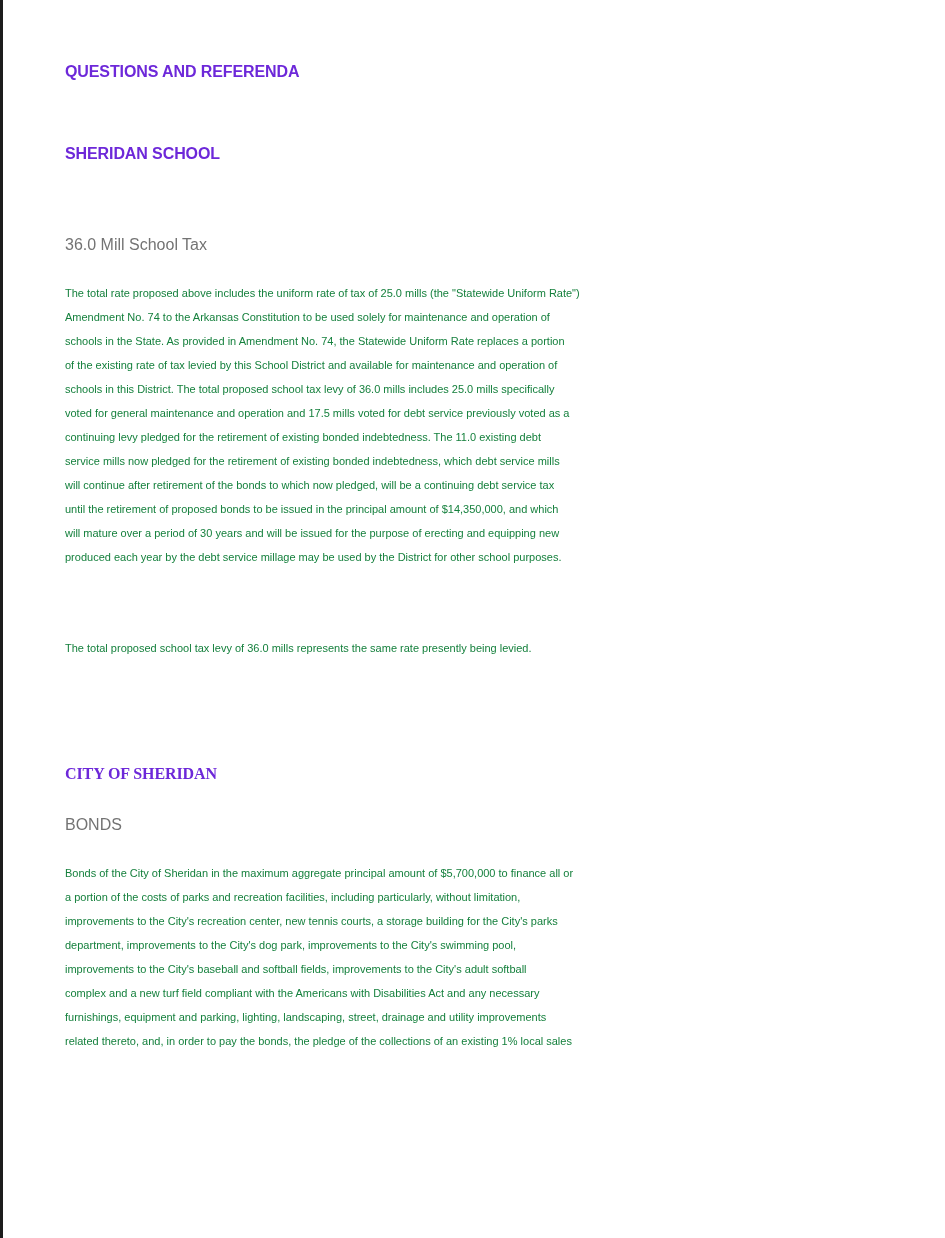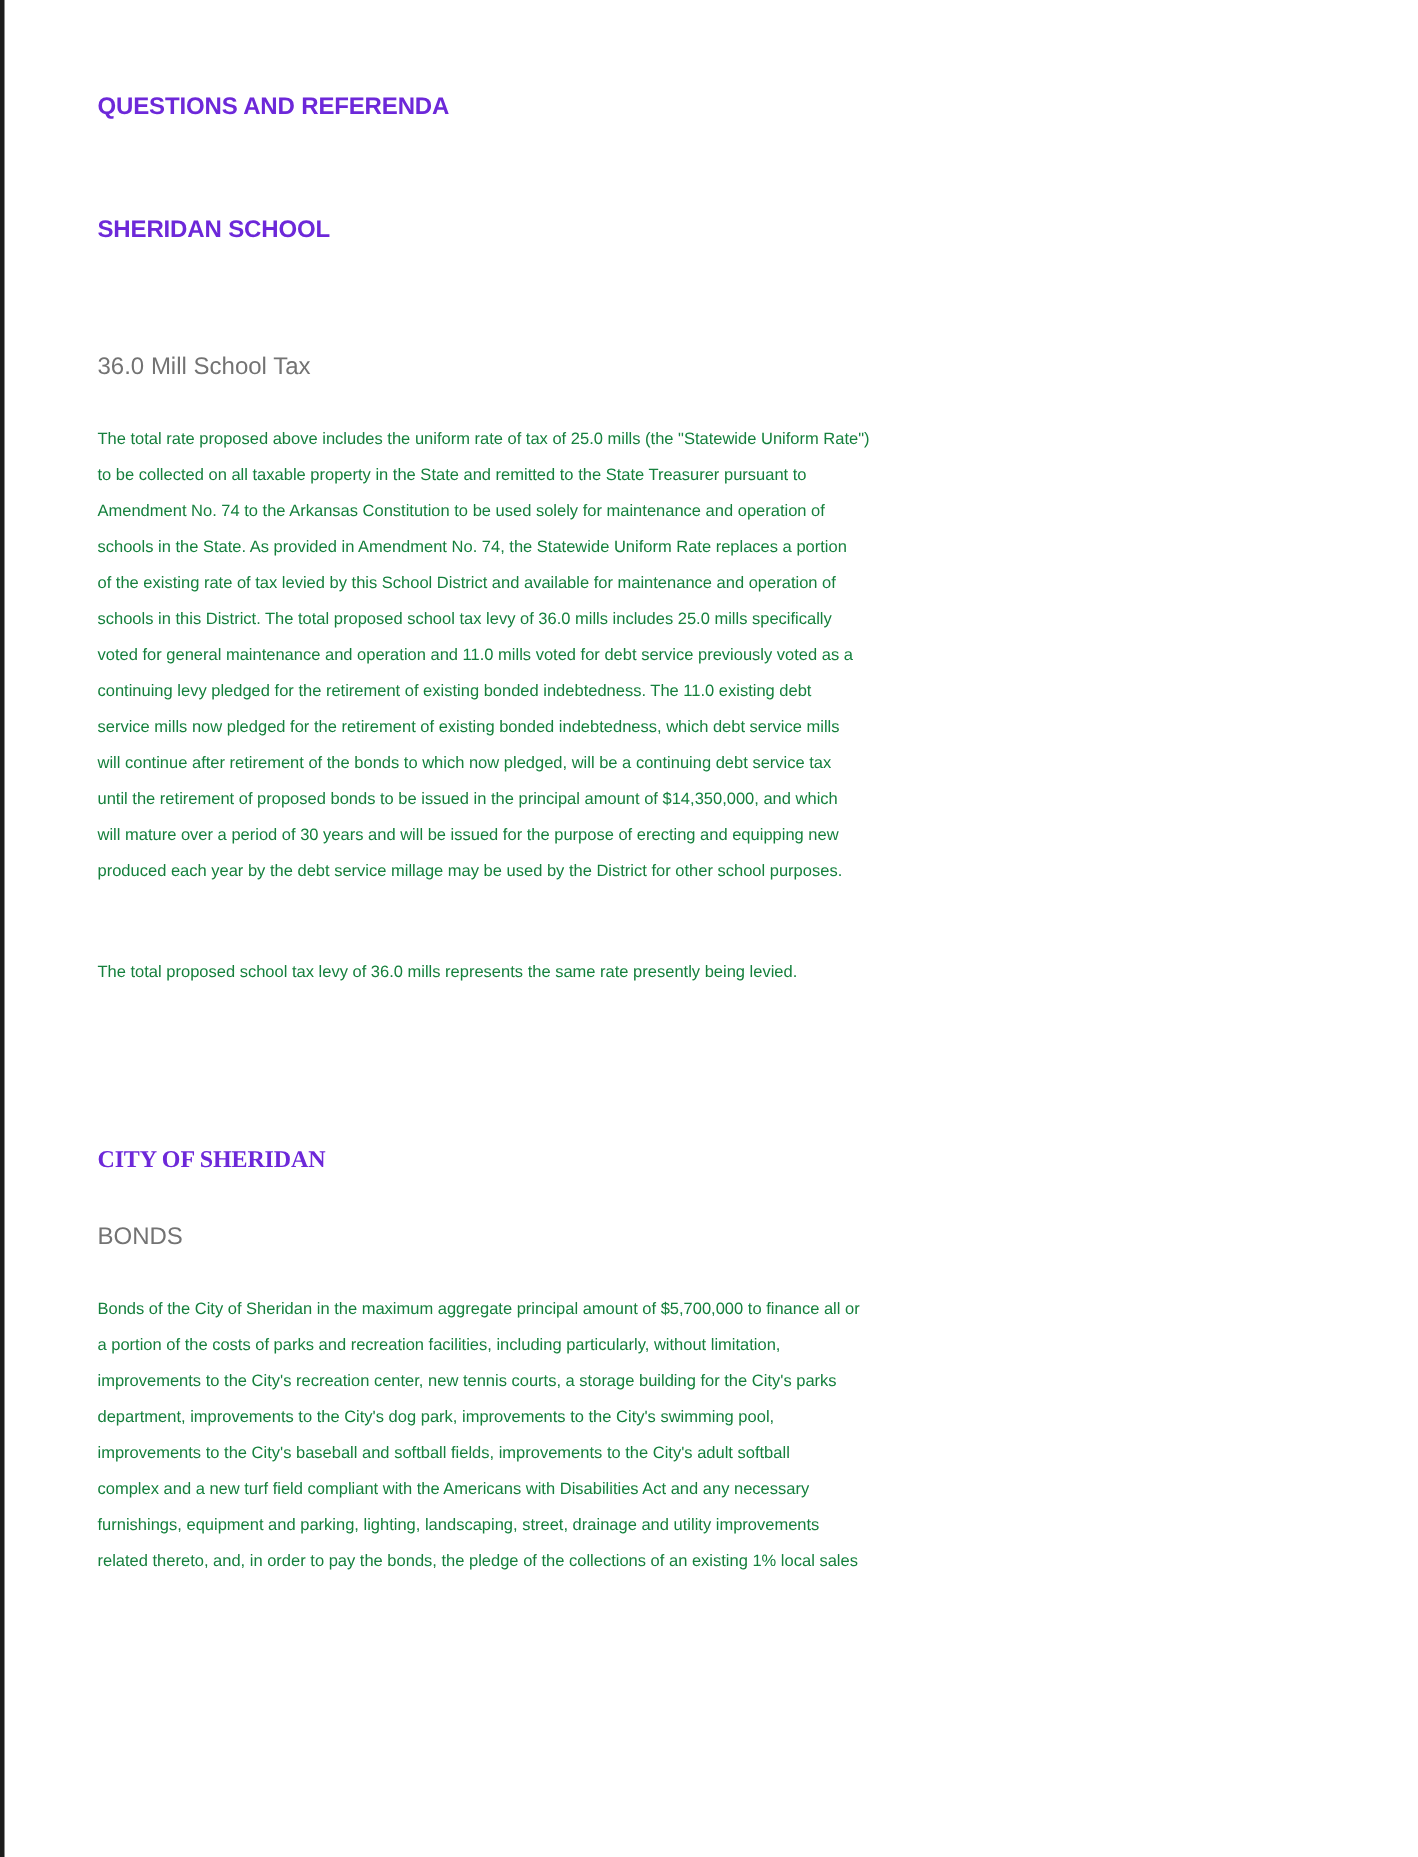--- a/index.html
+++ b/index.html
@@ -39,26 +39,25 @@
 <div class="page">
 
   <div class="heading" style="top:63px;">QUESTIONS AND REFERENDA</div>
 
   <div class="heading" style="top:145px;">SHERIDAN SCHOOL</div>
 
   <div class="subheading" style="top:236px;">36.0 Mill School Tax</div>
 
   <div class="para" style="top:281px;">
     <span class="line">The total rate proposed above includes the uniform rate of tax of 25.0 mills (the "Statewide Uniform Rate")</span>
-    <span class="line">to be collected on all taxable property in the State and remitted to the State Treasurer pursuant to</span>
     <span class="line">Amendment No. 74 to the Arkansas Constitution to be used solely for maintenance and operation of</span>
     <span class="line">schools in the State.  As provided in Amendment No. 74, the Statewide Uniform Rate replaces a portion</span>
     <span class="line">of the existing rate of tax levied by this School District and available for maintenance and operation of</span>
     <span class="line">schools in this District.  The total proposed school tax levy of 36.0 mills includes 25.0 mills specifically</span>
-    <span class="line">voted for general maintenance and operation and 11.0 mills voted for debt service previously voted as a</span>
+    <span class="line">voted for general maintenance and operation and 17.5 mills voted for debt service previously voted as a</span>
     <span class="line">continuing levy pledged for the retirement of existing bonded indebtedness.  The 11.0 existing debt</span>
     <span class="line">service mills now pledged for the retirement of existing bonded indebtedness, which debt service mills</span>
     <span class="line">will continue after retirement of the bonds to which now pledged, will be a continuing debt service tax</span>
     <span class="line">until the retirement of proposed bonds to be issued in the principal amount of $14,350,000, and which</span>
     <span class="line">will mature over a period of 30 years and will be issued for the purpose of erecting and equipping new</span>
     <span class="line">produced each year by the debt service millage may be used by the District for other school purposes.</span>
   </div>
 
   <div class="para" style="top:636px;">
     <span class="line">The total proposed school tax levy of 36.0 mills represents the same rate presently being levied.</span>

